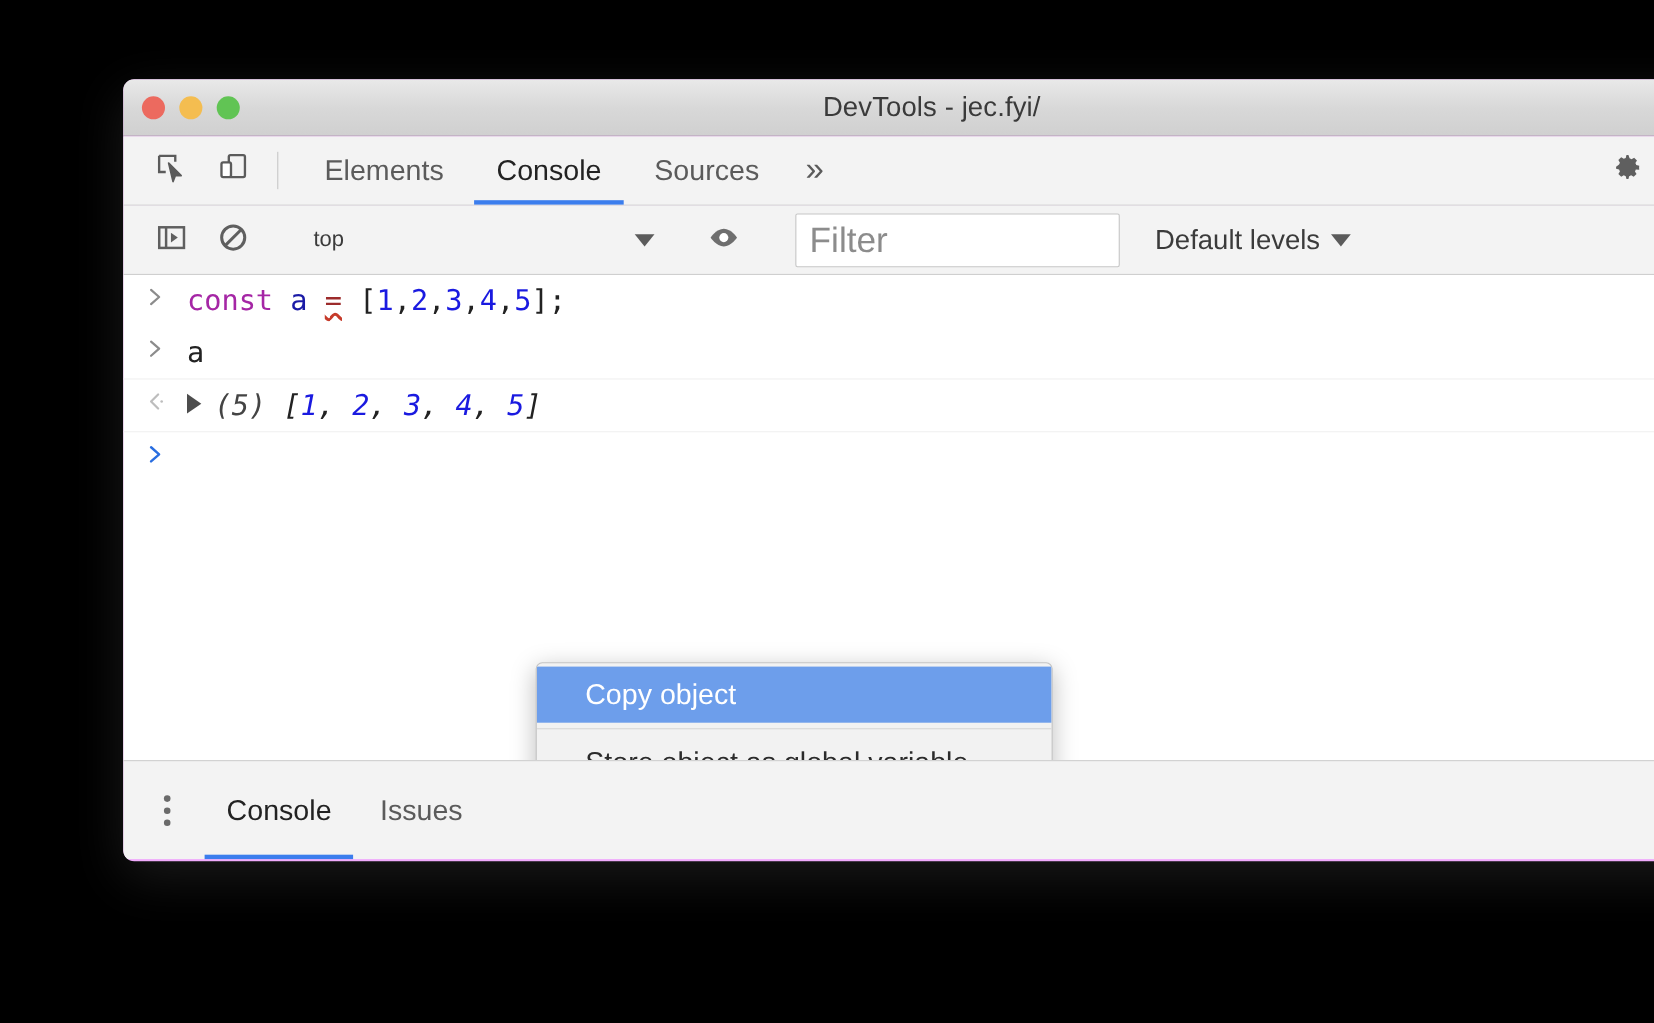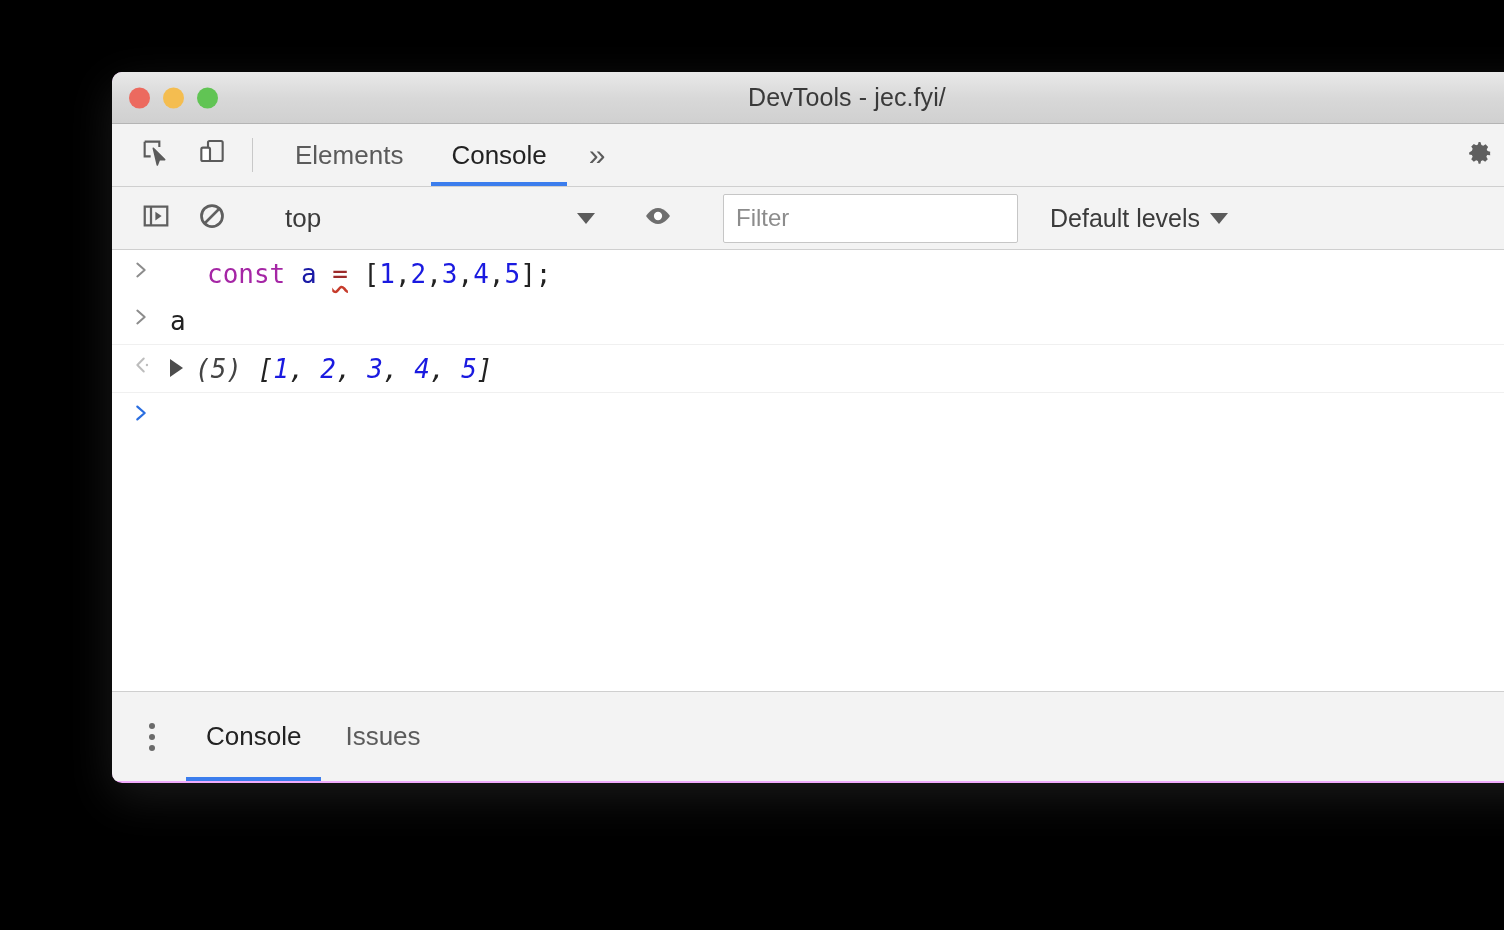--- a/index.html
+++ b/index.html
@@ -138,40 +138,40 @@
     justify-content: center;
   }
   .ctx-select {
     display: flex;
     align-items: center;
     margin-left: 10px;
     width: 330px;
     height: 44px;
     padding: 0 10px;
   }
-  .ctx-label { font-size: 26px; color: #3b3b3b; }
+  .ctx-label { font-size: 20px; color: #3b3b3b; }
   .ctx-spacer { flex: 1 1 auto; }
   .caret {
     width: 0; height: 0;
     border-left: 9px solid transparent;
     border-right: 9px solid transparent;
     border-top: 11px solid #5b5b5b;
   }
   .filter-input {
     width: 295px;
     height: 49px;
     background: #ffffff;
     border: 1px solid #c6c6c6;
     border-radius: 2px;
     display: flex;
     align-items: center;
     padding: 0 12px;
     margin-left: 12px;
   }
-  .filter-input .ph { font-size: 24px; color: #8c8c8c; }
+  .filter-input .ph { font-size: 32px; color: #8c8c8c; }
   .levels {
     display: flex;
     align-items: center;
     gap: 10px;
     margin-left: 26px;
     padding: 0 6px;
   }
   .levels span { font-size: 25px; color: #3b3b3b; }
   .fb-spacer { flex: 1 1 auto; }
 
@@ -199,21 +199,21 @@
     justify-content: center;
     padding-top: 2px;
   }
   .ctext {
     font-family: "DejaVu Sans Mono", monospace;
     font-size: 26px;
     line-height: 34px;
     color: #222222;
     white-space: pre;
   }
-  .tok-kw  { color: #a526a5; margin-left: 37px; }
+  .tok-kw  { color: #a526a5; }
   .tok-var { color: #1a1aa6; }
   .tok-num { color: #1a1ae0; }
   .tok-op  {
     color: #9c2b2b;
     text-decoration: underline wavy #c63b2b;
     text-decoration-skip-ink: none;
   }
   .tok-punct { color: #222222; }
   .undef { color: #5f5f5f; }
   .arr {
@@ -354,20 +354,23 @@
       </div>
       <div class="vsep"></div>
 
       <div class="maintabs">
         <div class="mtab">
           <span>Elements</span>
         </div>
         <div class="mtab active">
           <span>Console</span>
         </div>
+        <div class="mtab">
+          <span>Sources</span>
+        </div>
         <div class="mtab chev">
           <span>»</span>
         </div>
       </div>
 
       <div class="tb-spacer"></div>
 
       <div class="tb-right">
         <div class="vsep"></div>
         <div class="iconslot">
@@ -479,20 +482,29 @@
 
       <div class="crow nosep">
         <div class="gutter">
           <svg width="22" height="22" viewBox="0 0 24 24">
             <path d="M8 5l8 7-8 7" fill="none" stroke="#2a6ee0" stroke-width="2.4" stroke-linecap="round" stroke-linejoin="round"></path>
           </svg>
         </div>
         <div class="ctext"></div>
       </div>
 
+      <div class="ctxmenu">
+        <div class="ctxitem sel">
+          <span>Copy object</span>
+        </div>
+        <div class="ctxsep"></div>
+        <div class="ctxitem">
+          <span>Store object as global variable</span>
+        </div>
+      </div>
     </div>
 
     <div class="drawer">
       <div class="drawer-more">
         <span class="kebab">
             <i></i>
             <i></i>
             <i></i>
           </span>
       </div>

